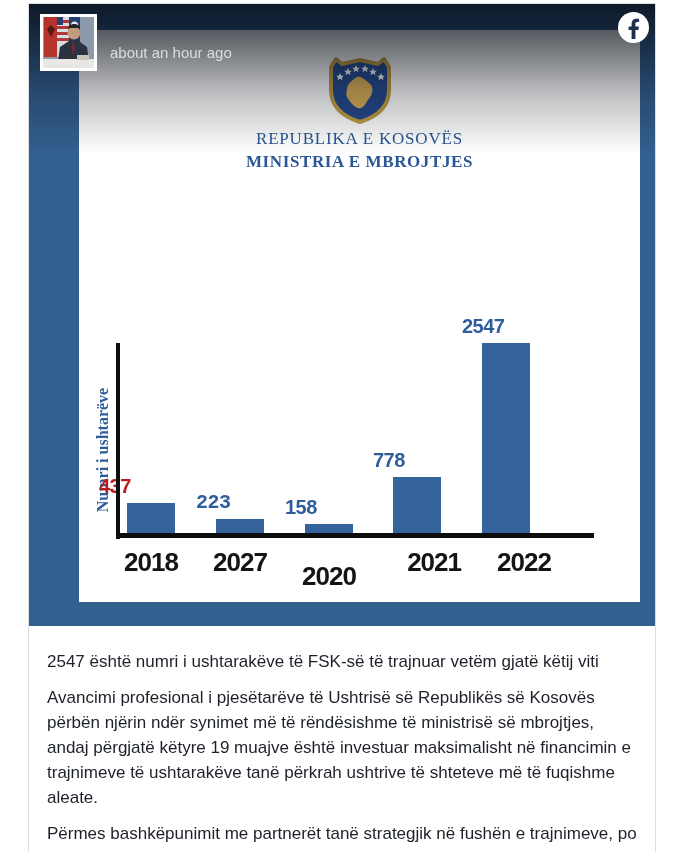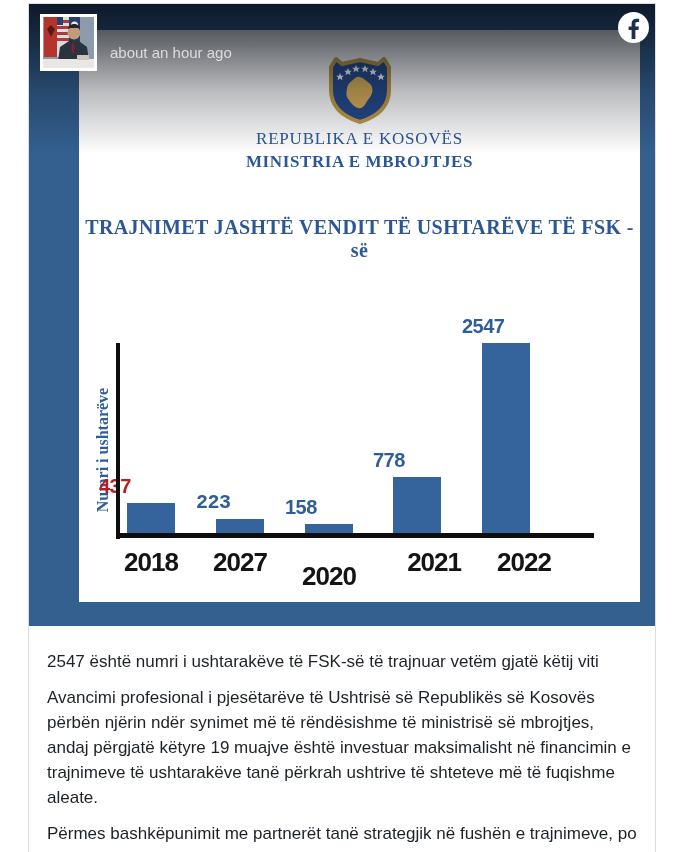--- a/index.html
+++ b/index.html
@@ -78,21 +78,20 @@
           <path transform="translate(34,19)" d="M0,-4 L1.2,-1.2 L3.8,-1.2 L1.9,.5 L2.4,3.2 L0,1.5 L-2.4,3.2 L-1.9,.5 L-3.8,-1.2 L-1.2,-1.2 Z"></path>
           <path transform="translate(43,19)" d="M0,-4 L1.2,-1.2 L3.8,-1.2 L1.9,.5 L2.4,3.2 L0,1.5 L-2.4,3.2 L-1.9,.5 L-3.8,-1.2 L-1.2,-1.2 Z"></path>
           <path transform="translate(51,22)" d="M0,-4 L1.2,-1.2 L3.8,-1.2 L1.9,.5 L2.4,3.2 L0,1.5 L-2.4,3.2 L-1.9,.5 L-3.8,-1.2 L-1.2,-1.2 Z"></path>
           <path transform="translate(59,27)" d="M0,-4 L1.2,-1.2 L3.8,-1.2 L1.9,.5 L2.4,3.2 L0,1.5 L-2.4,3.2 L-1.9,.5 L-3.8,-1.2 L-1.2,-1.2 Z"></path>
         </g>
         <path fill="#D8AE56" d="M38 27 C42 28 44 31 47 33 C50 35 51 39 50 43 C49 47 46 49 44 53 C42 57 39 59 36 58 C32 57 29 53 27 50 C24 47 24 43 25 39 C25 35 28 32 31 30 C33 28 35 26 38 27 Z"></path>
       </svg>
 
       <div class="org1">REPUBLIKA E KOSOVËS</div>
       <div class="org2">MINISTRIA E MBROJTJES</div>
-      <div class="chart-title">TRAJNIMET JASHTË VENDIT TË USHTARËVE TË FSK -së</div>
 
       <div class="chart-area">
         <div class="y-label">Numri i ushtarëve</div>
         <div class="y-axis"></div>
         <div class="x-axis"></div>
         <div id="bars">
             <div class="bar-value" style="left: 20px; top: 165px; color: #b91c1c;">437</div>
             <div class="bar" style="left: 48px; top: 193px; width: 48px; height: 33px; background: rgb(53, 99, 155);"></div>
             <div class="bar-year" style="left: 28px; top: 237px;">2018</div>
             <div class="bar-value" style="left: 117px; top: 181px; color: rgb(46, 93, 156); font-family: Liberation Mono, monospace;">223</div>

